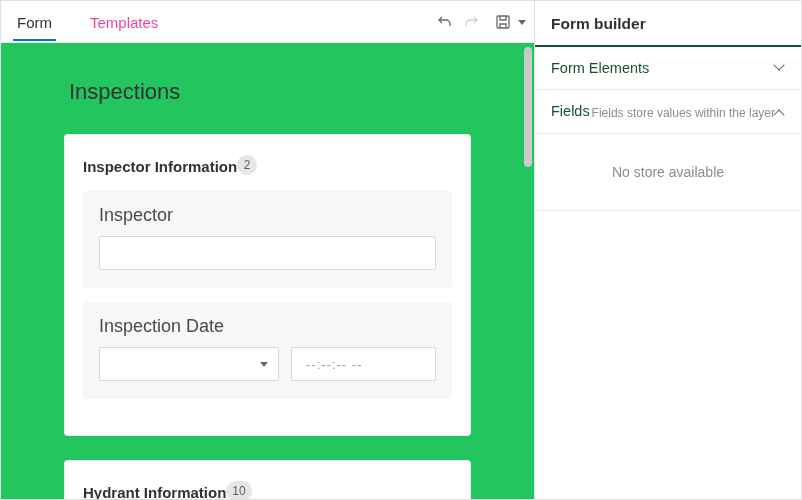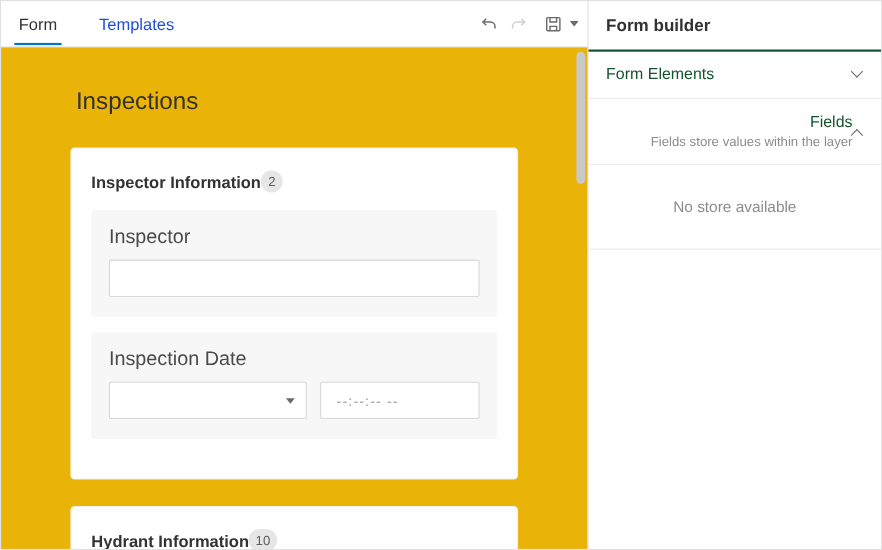--- a/index.html
+++ b/index.html
@@ -4,33 +4,33 @@
 <style>
   * { box-sizing: border-box; }
   html, body { margin:0; padding:0; font-family: "Segoe UI", Avenir, Arial, sans-serif; font-size:14px; color:#323232; }
   .app { width:802px; height:500px; border:1px solid #e0e0e0; display:flex; overflow:hidden; background:#fff; }
   .left { flex:0 0 534px; display:flex; flex-direction:column; border-right:1px solid #e0e0e0; }
   .right { flex:1; display:flex; flex-direction:column; }
 
   
   .tabbar { height:42px; display:flex; align-items:center; border-bottom:1px solid #eaeaea; padding:0 8px 0 14px; }
   .tabs { display:flex; gap:34px; }
-  .tab { font-size:15px; color:#1d4ed8; padding:10px 2px 9px; cursor:pointer; position:relative; }
+  .tab { font-size:15px; color:#ec4899; padding:10px 2px 9px; cursor:pointer; position:relative; }
   .tab.active { color:#323232; }
   .tab.active::after { content:""; position:absolute; left:-2px; right:-2px; bottom:-1px; height:2px; background:#0079c1; }
   .tabbar-spacer { flex:1; }
   .tool { width:26px; height:26px; display:flex; align-items:center; justify-content:center; color:#6a6a6a; cursor:pointer; border-radius:2px; }
   .tool.disabled { color:#cfcfcf; cursor:default; }
   .tool svg { display:block; }
   .tool-sep{ width:6px; }
   .save-group { display:flex; align-items:center; }
   .save-caret { padding-left:2px; color:#6a6a6a; font-size:10px; }
 
   
-  .canvas-wrap { position:relative; flex:1; background:#eab308; overflow:hidden; }
+  .canvas-wrap { position:relative; flex:1; background:#22c55e; overflow:hidden; }
   .scrollbar { position:absolute; top:4px; right:2px; width:8px; height:120px; background:#c9c9c9; border-radius:4px; }
   .canvas { padding:36px 52px 0 52px; height:100%; overflow:hidden; }
   .form-title { font-size:22px; font-weight:400; color:#323232; margin:0 0 30px 16px; }
 
   .group { background:#fff; border-radius:3px; padding:20px 18px 22px 18px; margin:0 12px 26px 12px; box-shadow:0 0 0 1px #efefef; }
   .group-header { display:flex; align-items:flex-end; font-size:15px; font-weight:600; color:#323232; margin-bottom:16px; }
   .badge { min-width:20px; height:20px; border-radius:10px; background:#e6e6e6; color:#5f5f5f; font-size:12px; font-weight:500; display:flex; align-items:center; justify-content:center; padding:0 6px; }
 
   .field-card { background:#f7f7f7; border-radius:3px; padding:14px 16px 18px 16px; margin-bottom:14px; }
   .field-label { font-size:18px; color:#4a4a4a; margin-bottom:10px; }
@@ -41,21 +41,21 @@
   .caret-down { width:0;height:0;border-left:4px solid transparent;border-right:4px solid transparent;border-top:5px solid #6a6a6a; display:inline-block; }
   .date-time { flex:1; padding-left:14px; letter-spacing:1px; }
 
   
   .panel-title { padding:14px 24px 12px 16px; font-size:15.5px; font-weight:600; border-bottom:2px solid #14532d; }
   .accordion { border-bottom:1px solid #eaeaea; padding:13px 16px; display:flex; align-items:center; cursor:pointer; }
   .acc-label { flex:1; font-size:14.5px; color:#14532d; }
   .acc-sub { font-size:12px; color:#8c8c8c; margin-top:3px; }
   .acc-chevron { color:#6a6a6a; }
   .acc-body { padding:30px 16px; text-align:center; color:#8c8c8c; font-size:14px; border-bottom:1px solid #eaeaea;}
-  .acc-stack { display:flex; flex-direction:column; flex:1;text-align:right; }
+  .acc-stack { display:flex; flex-direction:row; flex:1; }
   .chev { width:10px; height:10px; display:inline-block; }
   .chev.down::before { content:""; display:block; width:7px; height:7px; border-right:1.5px solid #6a6a6a; border-bottom:1.5px solid #6a6a6a; transform:rotate(45deg); margin-top:-2px;}
   .chev.up::before { content:""; display:block; width:7px; height:7px; border-right:1.5px solid #6a6a6a; border-bottom:1.5px solid #6a6a6a; transform:rotate(-135deg); margin-top:4px;}
 </style>
 </head>
 <body>
 
 <div class="app">
 
   <div class="left">

